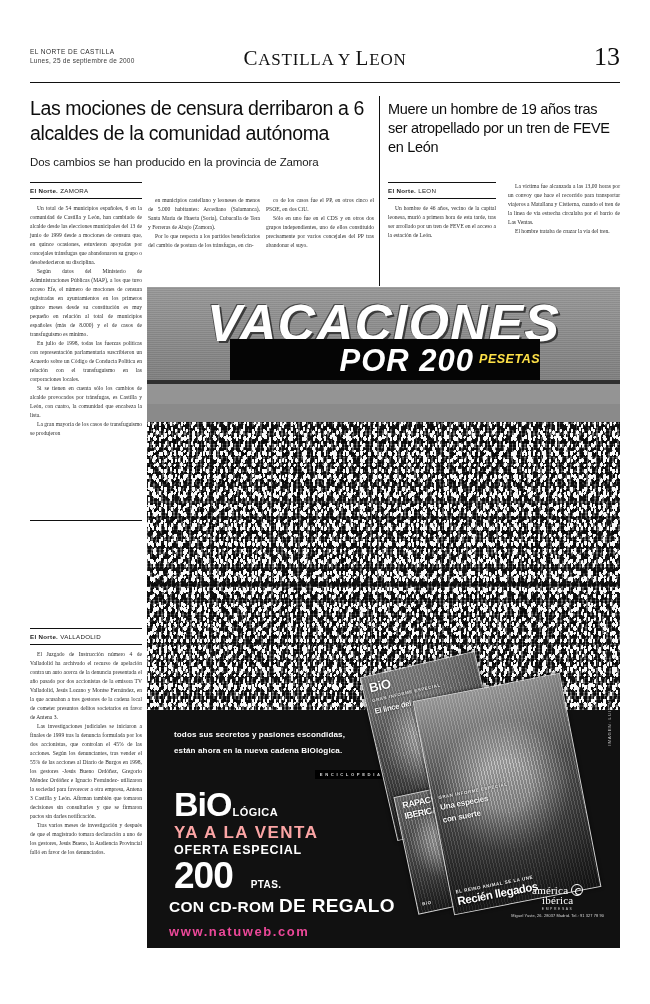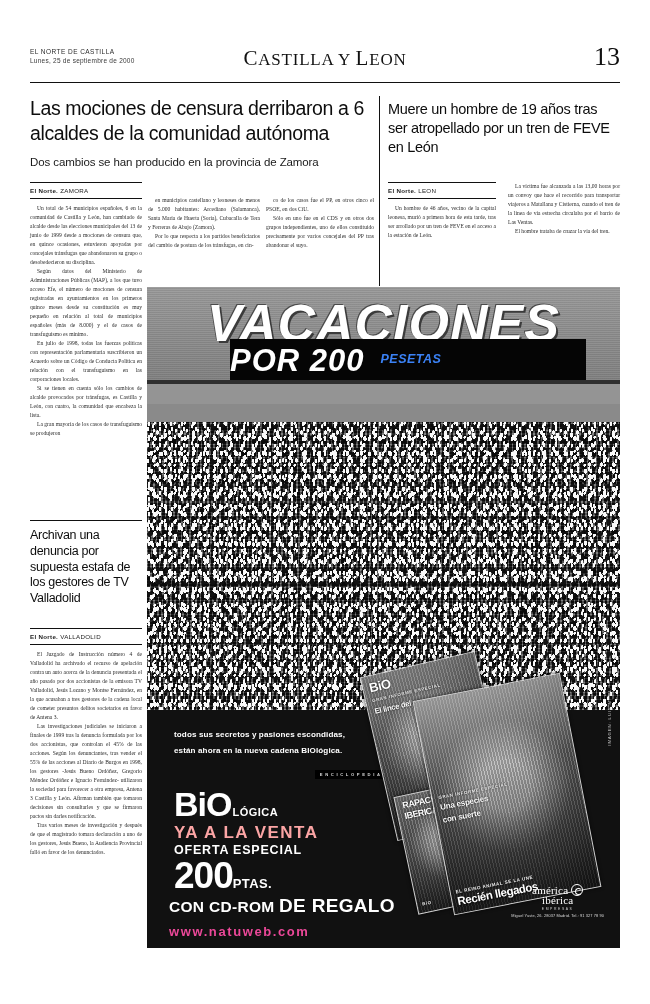--- a/index.html
+++ b/index.html
@@ -113,32 +113,32 @@
       linear-gradient(180deg,#9a9a9a 0%, #8d8d8d 45%, #7e7e7e 100%);
   }
   .ad-vac {
     position:absolute; left:0; right:0; top:6px; text-align:center;
     font-family:"Liberation Sans", sans-serif;
     font-weight:700; font-style:italic; font-size:52px;
     letter-spacing:1px; color:#ffffff;
     text-shadow:2px 2px 0 #3b3b3b, -1px -1px 0 #4a4a4a;
   }
   .ad-por-wrap {
-    position:absolute; left:83px; top:52px; width:356px; height:42px;
-    background:#050505; display:flex; align-items:center; justify-content:flex-start;
+    position:absolute; left:83px; top:52px; width:310px; height:42px;
+    background:#050505; display:flex; align-items:center; justify-content:flex-end;
   }
   .ad-por {
     font-family:"Liberation Sans", sans-serif;
     font-weight:700; font-style:italic; font-size:31px;
     color:#fff; letter-spacing:1px; line-height:1;
   }
   .ad-pesetas {
     font-family:"Liberation Sans", sans-serif;
     font-weight:700; font-style:italic; font-size:12.5px;
-    color:#3b82f6; letter-spacing:.5px; margin-left:16px; padding-bottom:3px;
+    color:#fde047; letter-spacing:.5px; margin-left:5px; padding-bottom:3px;
   }
 
   
   .ad-photo {
     position:absolute; left:0; top:93px; width:100%; height:330px;
     background:linear-gradient(180deg,#6f6f6f 0 4%, #8a8a8a 4% 13%, #3a3a3a 13% 100%);
     overflow:hidden;
   }
   .ad-photo .horizon {
     position:absolute; left:0; top:0; width:100%; height:44px;
@@ -198,21 +198,21 @@
     position:absolute; left:27px; top:556px;
     font-family:"Liberation Sans", sans-serif;
     font-weight:700; font-size:12.5px; color:#fff; letter-spacing:.8px;
   }
   .bio-price {
     position:absolute; left:27px; top:570px;
     font-family:"Liberation Sans", sans-serif;
     font-weight:700; font-size:37px; color:#fff; letter-spacing:-1px; line-height:1;
   }
   .bio-ptas {
-    font-size:13px; letter-spacing:.4px; margin-left:0; vertical-align:baseline;
+    font-size:10px; letter-spacing:.4px; margin-left:18px; vertical-align:baseline;
   }
   .bio-cdrom {
     position:absolute; left:22px; top:608px;
     font-family:"Liberation Sans", sans-serif;
     font-weight:700; font-size:15.5px; color:#fff; letter-spacing:.3px;
   }
   .bio-cdrom .big { font-size:19px; }
   .bio-url {
     position:absolute; left:22px; top:637px;
     font-family:"Liberation Sans", sans-serif;
@@ -378,21 +378,20 @@
     </div>
     <p class="first" style="margin-top:5px;">Un hombre de 46 años, vecino de la capital leonesa, murió a primera hora de esta tarde, tras ser arrollado por un tren de FEVE en el acceso a la estación de León.</p>
   </div>
 
   <div class="col" style="left:508px; top:182px; width:112px;">
     <p>La víctima fue alcanzada a las 13,00 horas por un convoy que hace el recorrido para transportar viajeros a Matallana y Cistierna, cuando el tren de la línea de vía estrecha circulaba por el barrio de Las Ventas.</p>
     <p>El hombre trataba de cruzar la vía del tren.</p>
   </div>
 
   <div class="rule-left2"></div>
-  <div class="hl-left2">Archivan una denuncia por supuesta estafa de los gestores de TV Valladolid</div>
 
   <div class="col" style="left:30px; top:628px; width:112px;">
     <div class="byline">
       <b>El Norte.</b>
       <span>VALLADOLID</span>
     </div>
     <p class="first" style="margin-top:5px;">El Juzgado de Instrucción número 4 de Valladolid ha archivado el recurso de apelación contra un auto acerca de la denuncia presentada el año pasado por dos accionistas de la emisora TV Valladolid, Jesús Lozano y Montse Fernández, en la que acusaban a tres gestores de la cadena local de cometer presuntos delitos societarios en favor de Antena 3.</p>
     <p>Las investigaciones judiciales se iniciaron a finales de 1999 tras la denuncia formulada por los dos accionistas, que controlan el 45% de las acciones. Según los denunciantes, tras vender el 55% de las acciones al Diario de Burgos en 1998, los gestores -Jesús Bueno Ordóñez, Gregorio Méndez Ordóñez e Ignacio Fernández- utilizaron la sociedad para favorecer a otra empresa, Antena 3 Castilla y León. Afirman también que tomaron decisiones sin consultarles y que se firmaron pactos sin darles notificación.</p>
     <p>Tras varios meses de investigación y después de que el magistrado tomara declaración a uno de los gestores, Jesús Bueno, la Audiencia Provincial falló en favor de los denunciados.</p>
   </div>

